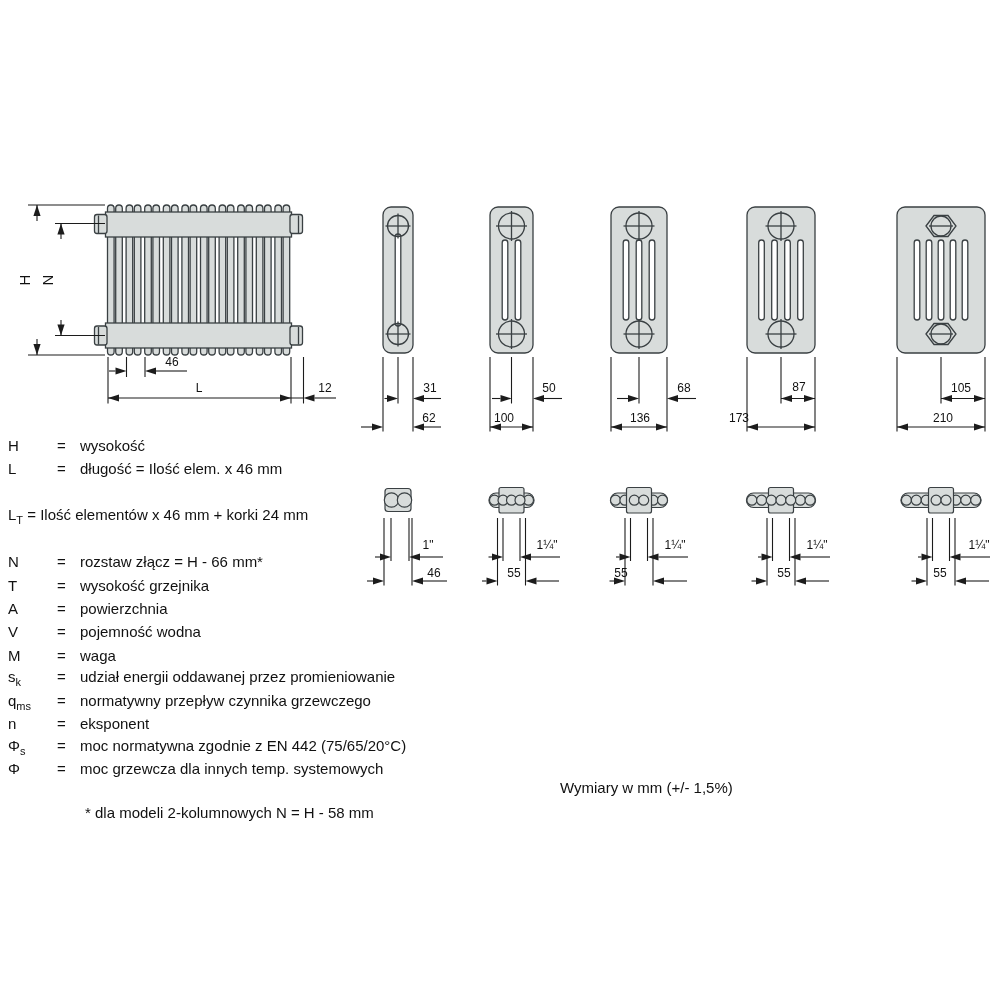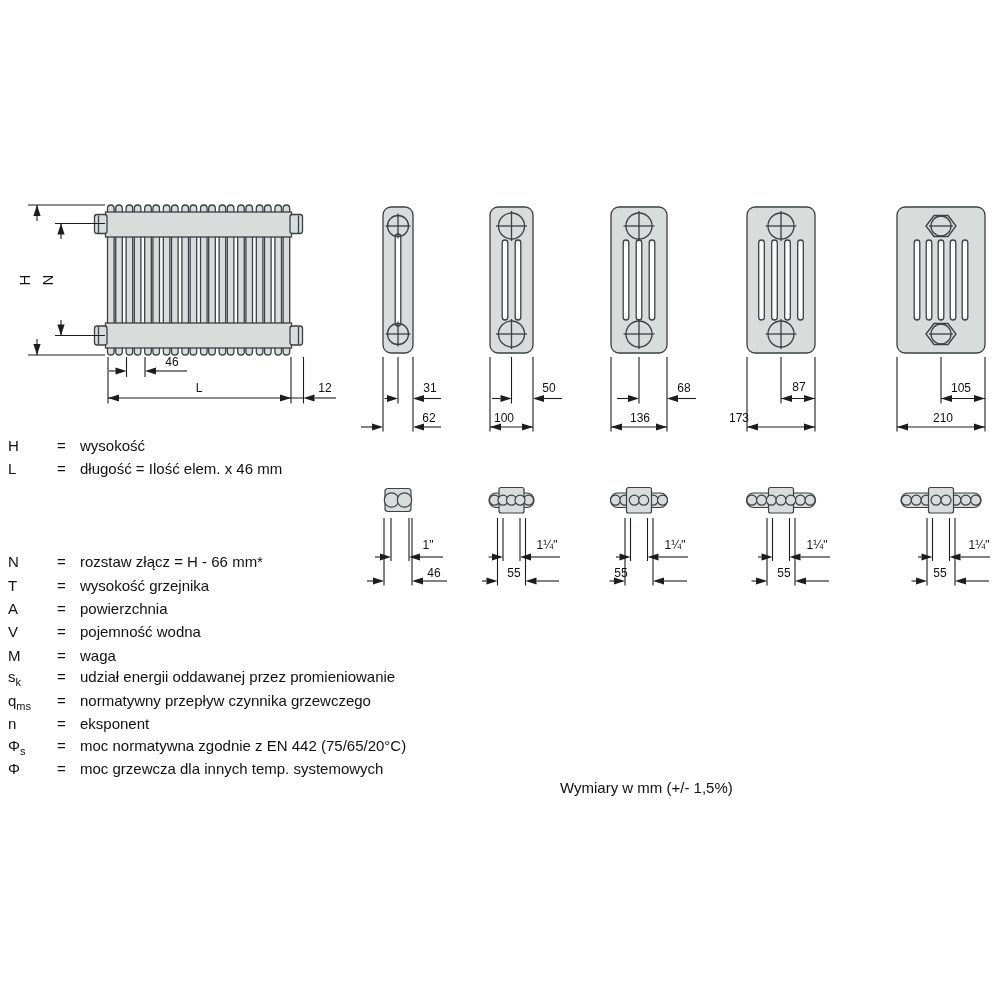--- a/index.html
+++ b/index.html
@@ -374,20 +374,21 @@
   <div class="lg-row" style="top:4px">
         <span class="lg-sym">H</span>
         <span class="lg-eq">=</span>
         <span class="lg-tx">wysokość</span>
       </div>
   <div class="lg-row" style="top:27px">
         <span class="lg-sym">L</span>
         <span class="lg-eq">=</span>
         <span class="lg-tx">długość = Ilość elem. x 46 mm</span>
       </div>
+  <div class="lg-row lg-plain" style="top:73px"><span>L</span><sub>T</sub> <span>= Ilość elementów x 46 mm + korki 24 mm</span></div>
   <div class="lg-row" style="top:120px">
         <span class="lg-sym">N</span>
         <span class="lg-eq">=</span>
         <span class="lg-tx">rozstaw złącz = H - 66 mm*</span>
       </div>
   <div class="lg-row" style="top:144px">
         <span class="lg-sym">T</span>
         <span class="lg-eq">=</span>
         <span class="lg-tx">wysokość grzejnika</span>
       </div>
@@ -424,17 +425,18 @@
   <div class="lg-row" style="top:304px">
         <span class="lg-sym"><span>Φ</span><sub>s</sub></span>
         <span class="lg-eq">=</span>
         <span class="lg-tx">moc normatywna zgodnie z EN 442 (75/65/20°C)</span>
       </div>
   <div class="lg-row" style="top:327px">
         <span class="lg-sym">Φ</span>
         <span class="lg-eq">=</span>
         <span class="lg-tx">moc grzewcza dla innych temp. systemowych</span>
       </div>
+  <div class="lg-row lg-plain" style="top:349px;left:77px"><span>* dla modeli 2-kolumnowych N = H - 58 mm</span></div>
 </div>
 
 <div class="note">Wymiary w mm (+/- 1,5%)</div>
 
 </div>
 
 </body></html>

